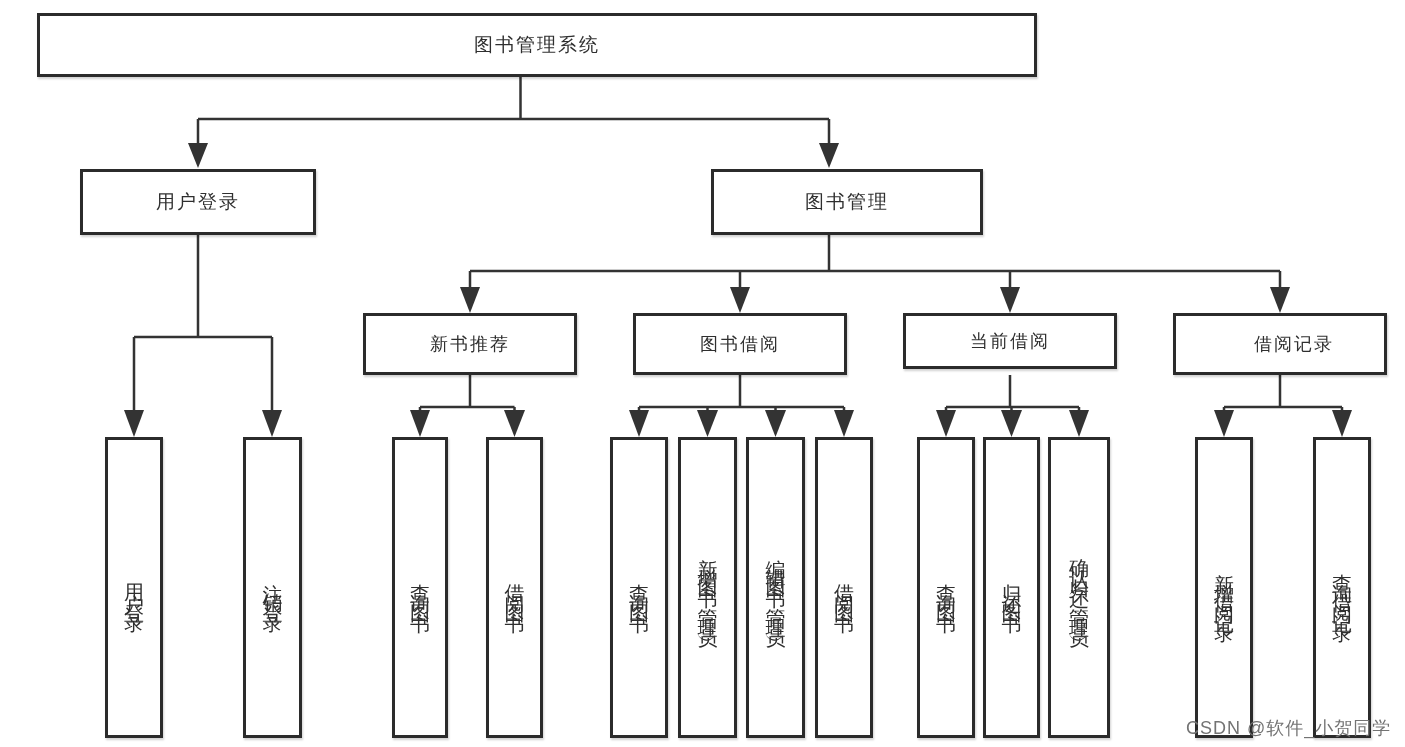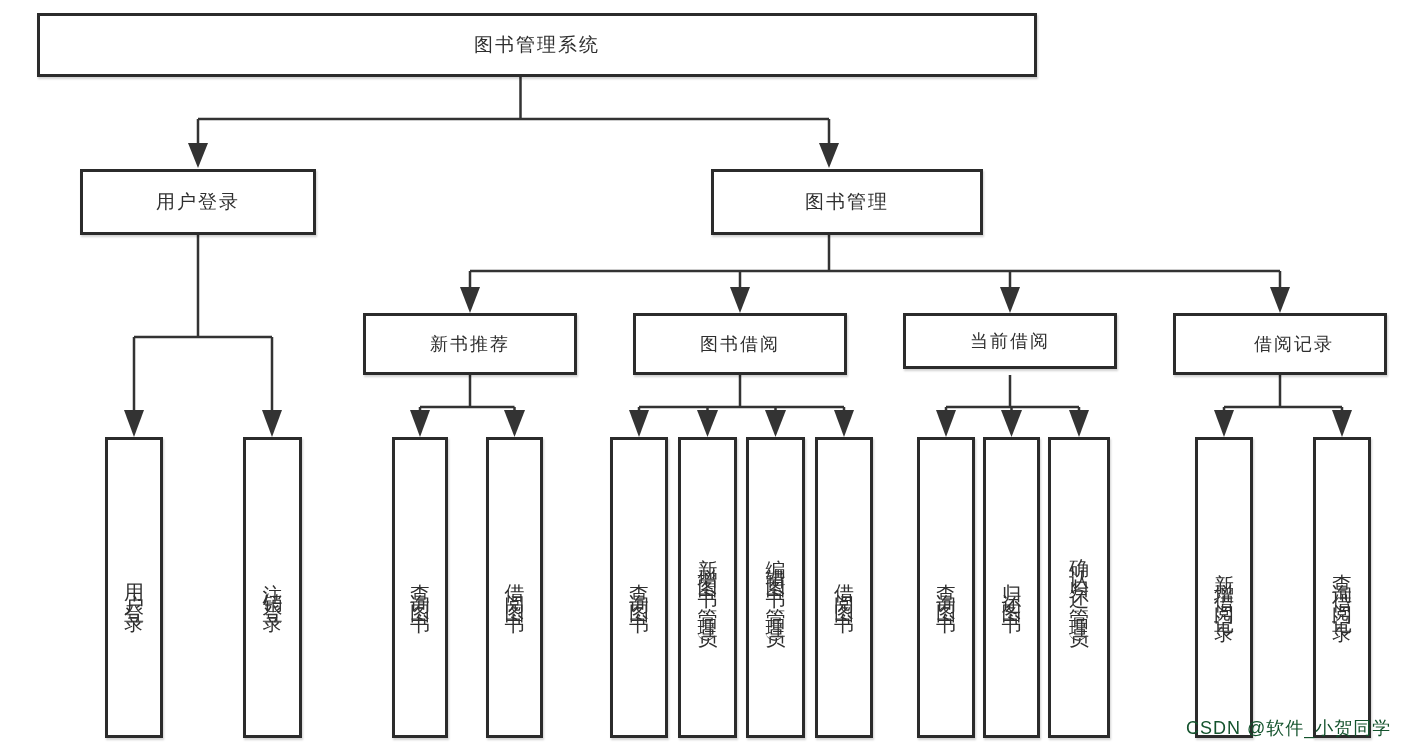--- a/index.html
+++ b/index.html
@@ -14,21 +14,21 @@
     box-shadow:1px 2px 2px rgba(0,0,0,0.18);
   }
   .hbox{font-size:19px;letter-spacing:2px;font-weight:400;}
   .l2box{font-size:18px;}
   .vbox .vtext{
     writing-mode:vertical-rl;text-orientation:mixed;
     font-size:20px;letter-spacing:10px;line-height:1.15;font-weight:400;
   }
   .watermark{
     position:absolute;left:1186px;top:716px;font-size:18px;letter-spacing:1px;
-    color:#14532d;white-space:nowrap;z-index:5;
+    color:#737373;white-space:nowrap;z-index:5;
   }
 </style>
 </head>
 <body>
 
 <div class="stage">
 
   <svg class="connectors" width="1405" height="747" viewBox="0 0 1405 747">
     <path fill="none" stroke="#333333" stroke-width="2.5" d="
       M520.5 68 V119

